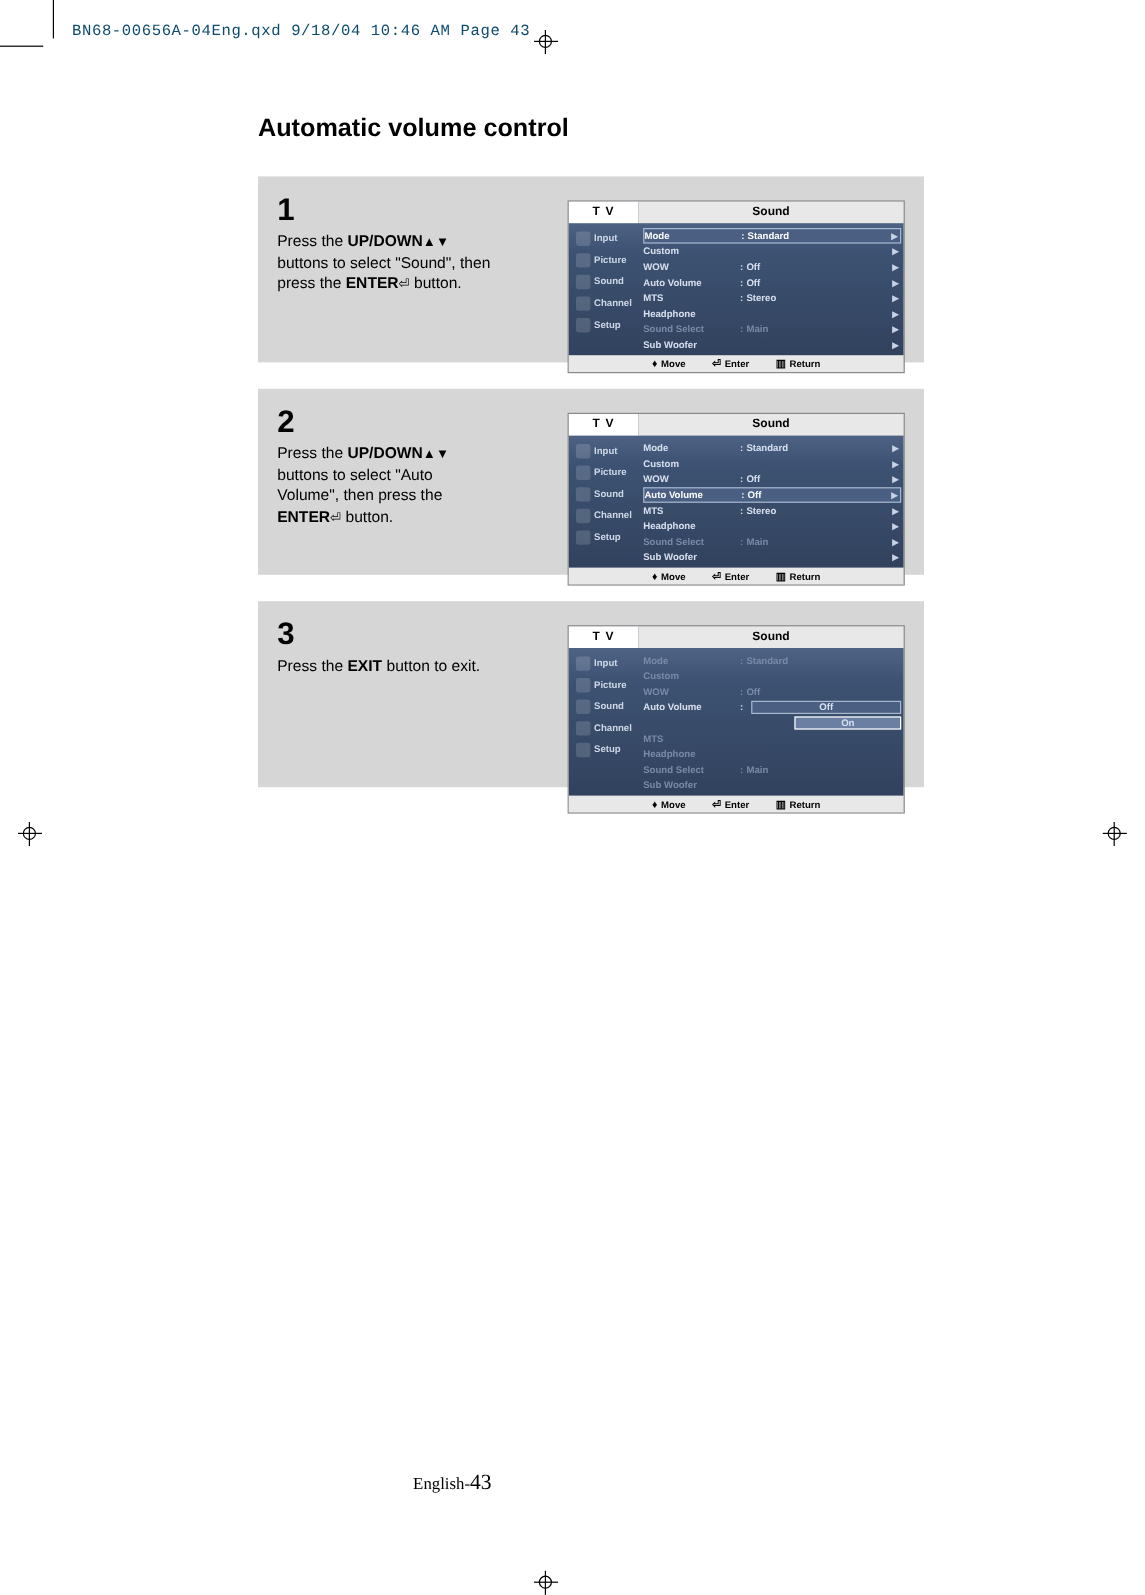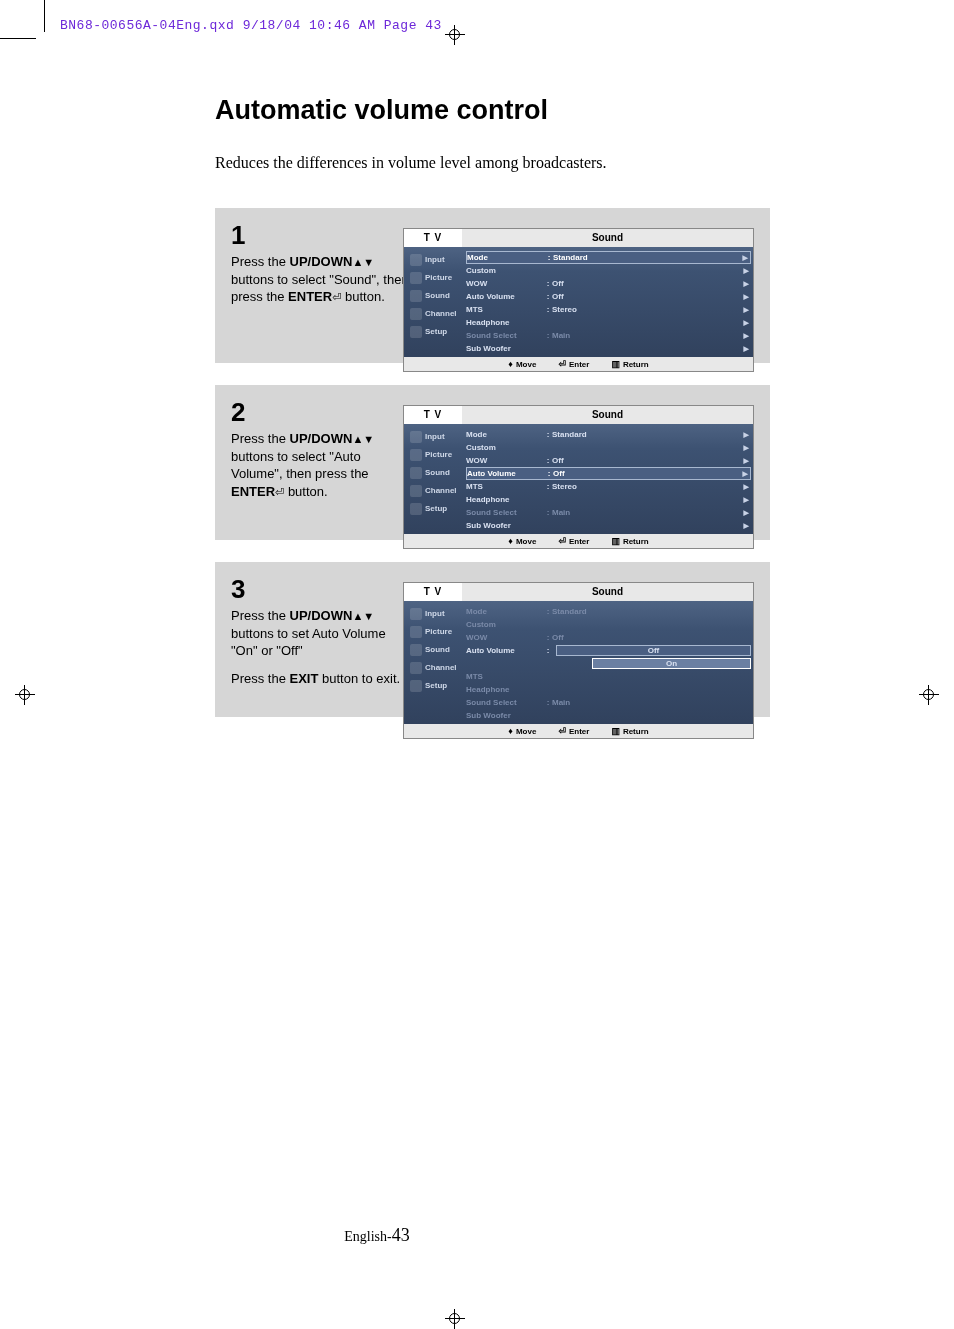--- a/index.html
+++ b/index.html
@@ -11,21 +11,21 @@
     color: #000;
     position: relative;
   }
   .print-header {
     position: absolute;
     top: 18px;
     left: 60px;
     font-family: "Courier New", monospace;
     font-size: 13px;
     letter-spacing: 0.5px;
-    color: #6d28d9;
+    color: #0c4a6e;
   }
   .reg-mark {
     position: absolute;
     width: 20px;
     height: 20px;
   }
   .reg-mark::before, .reg-mark::after {
     content: "";
     position: absolute;
     background: #000;
@@ -62,21 +62,21 @@
   }
   .section-title-box span {
     font-family: "Times New Roman", serif;
     font-size: 20px;
     letter-spacing: 2px;
   }
   .sc { font-variant: small-caps; }
   .main-title {
     font-family: Arial, Helvetica, sans-serif;
     font-weight: bold;
-    font-size: 27px;
+    font-size: 21px;
     margin-left: 130px;
     margin-bottom: 28px;
   }
   .intro {
     font-family: "Times New Roman", serif;
     font-size: 16px;
     margin-left: 130px;
     margin-bottom: 36px;
   }
   .step-block {
@@ -103,21 +103,21 @@
   .step-text p { margin-bottom: 10px; }
   .step-text b { font-weight: bold; }
   .arrows { font-size: 11px; }
   .enter-glyph { font-size: 11px; }
 
   
   .osd {
     position: absolute;
     top: 20px;
     right: 16px;
-    width: 351px;
+    width: 281px;
     background: linear-gradient(180deg, #5a6f8f 0%, #3d5272 30%, #2f3f5a 100%);
     border: 1px solid #888;
     font-size: 9px;
     color: #fff;
   }
   .osd-header {
     display: flex;
     height: 18px;
   }
   .osd-tv {
@@ -236,21 +236,20 @@
   </div>
 <div class="reg-side right">
     <div class="c"></div>
   </div>
 <div class="crop-line vtop"></div>
 <div class="crop-line htop"></div>
 
 <div class="page">
 
   <div class="main-title">Automatic volume control</div>
-  <div class="intro">Reduces the differences in volume level among broadcasters.</div>
 
   <div id="steps">
       <div class="step-block">
         <div class="step-num">1</div>
         <div class="step-text">
           <p>Press the <b>UP/DOWN</b><span class="arrows">▲▼</span> buttons to select "Sound", then press the <b>ENTER</b><span class="enter-glyph">⏎</span> button.</p>
         </div>
         <div class="osd">
           <div class="osd-header">
             <div class="osd-tv">T V</div>
@@ -412,21 +411,20 @@
           <div class="osd-footer">
             <span><span class="glyph">♦</span>Move</span>
             <span><span class="glyph">⏎</span>Enter</span>
             <span><span class="glyph">▥</span>Return</span>
           </div>
         </div>
       </div>
       <div class="step-block">
         <div class="step-num">3</div>
         <div class="step-text">
-          <p>Press the <b>UP/DOWN</b><span class="arrows">▲▼</span> buttons  to set Auto Volume "On" or "Off"</p>
           <p>Press the <b>EXIT</b> button to exit.</p>
         </div>
         <div class="osd">
           <div class="osd-header">
             <div class="osd-tv">T V</div>
             <div class="osd-title">Sound</div>
           </div>
           <div class="osd-body">
             <div class="osd-side">
               <div class="osd-side-item">

